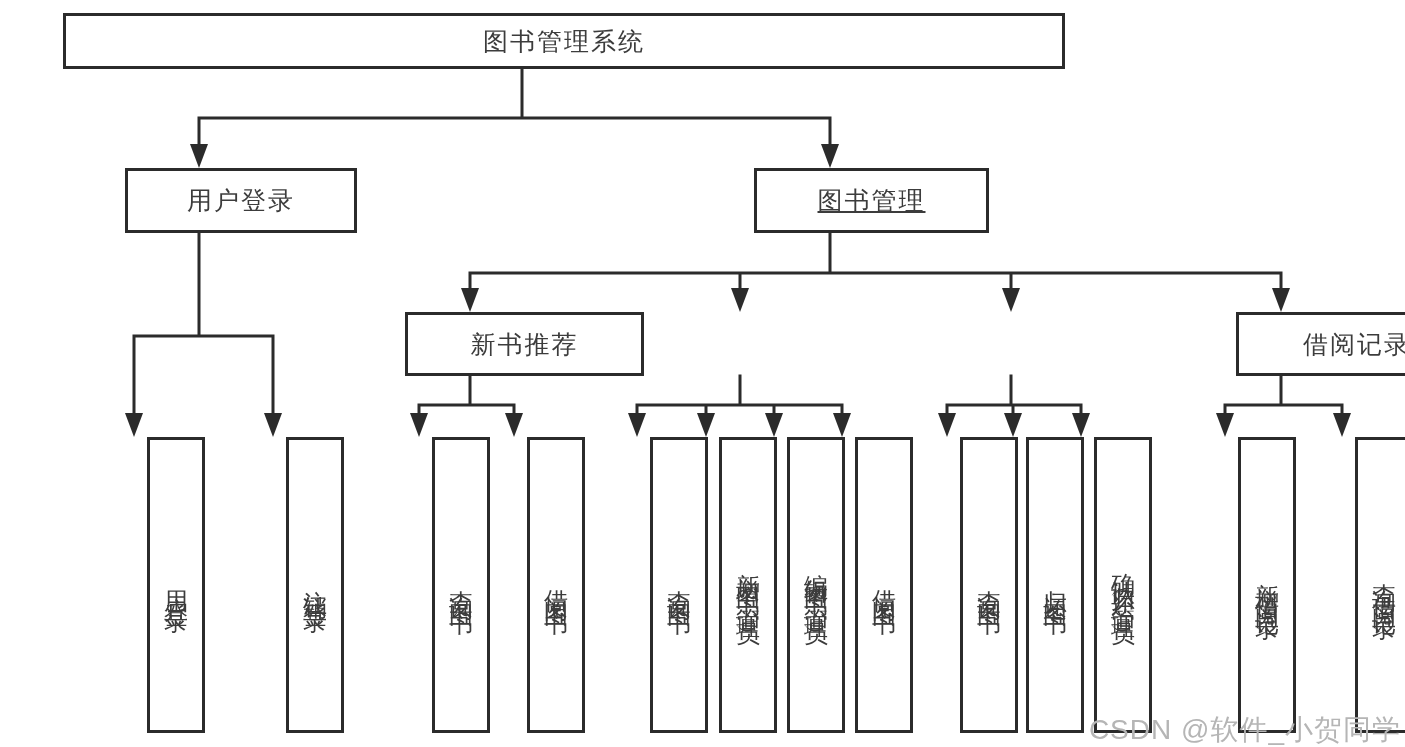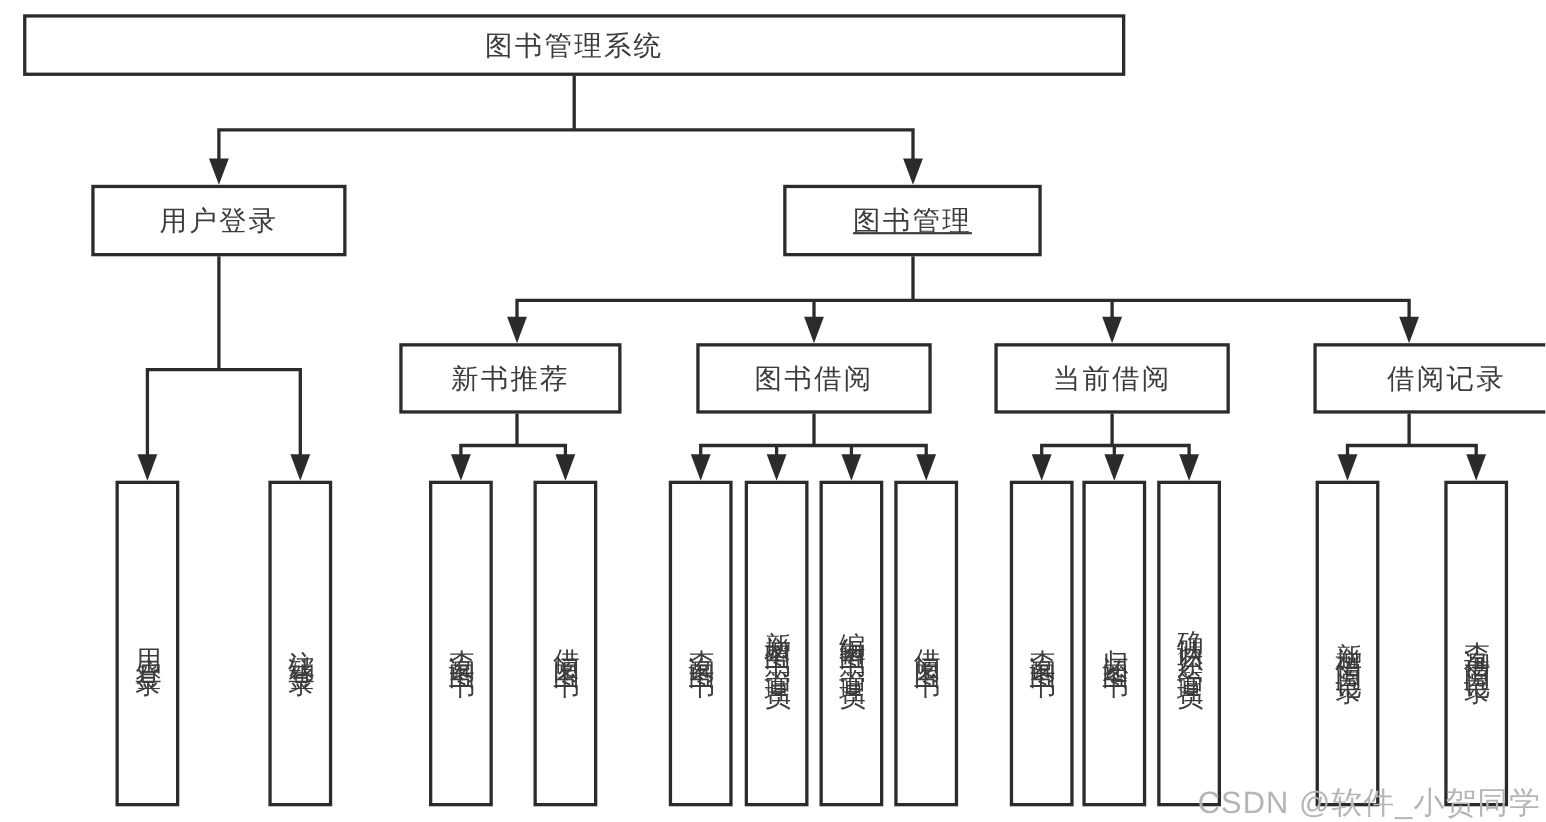--- a/index.html
+++ b/index.html
@@ -22,33 +22,34 @@
   #connectors polygon{fill:var(--line);stroke:none;}
   .node{
     position:absolute;
     box-sizing:border-box;
     background:var(--bg);
     border:3px solid var(--border);
     color:var(--text);
     display:flex;align-items:center;justify-content:center;
     text-align:center;
     z-index:2;
+    margin-left:42px;
   }
   .h{font-size:25px;letter-spacing:2px;white-space:nowrap;}
   .v{
     font-size:24px;
     letter-spacing:7px;
     writing-mode:vertical-rl;
     line-height:1;
   }
   
   #n-root{left:21px;top:13px;width:1002px;height:56px;}
   #n-user-login{left:83px;top:168px;width:232px;height:65px;}
   #n-book-mgmt{left:712px;top:168px;width:235px;height:65px;text-decoration:underline;}
-  #n-new-book-rec{left:363px;top:312px;width:202px;height:64px;}
+  #n-new-book-rec{left:363px;top:312px;width:239px;height:64px;}
   #n-book-borrow{left:633px;top:312px;width:214px;height:64px;}
   #n-current-borrow{left:904px;top:312px;width:214px;height:64px;}
   #n-borrow-records{left:1194px;top:312px;width:242px;height:64px;}
   .leaf{top:437px;width:58px;height:296px;}
   #n-leaf-1{left:105px;}
   #n-leaf-2{left:244px;}
   #n-leaf-3{left:390px;}
   #n-leaf-4{left:485px;}
   #n-leaf-5{left:608px;}
   #n-leaf-6{left:677px;}
@@ -109,22 +110,20 @@
     <polygon points="1216,413 1234,413 1225,437"></polygon>
     <polygon points="1333,413 1351,413 1342,437"></polygon>
   </svg>
 
   <div class="node h" id="n-root">图书管理系统</div>
 
   <div class="node h" id="n-user-login">用户登录</div>
   <div class="node h" id="n-book-mgmt">图书管理</div>
 
   <div class="node h" id="n-new-book-rec">新书推荐</div>
-  <div class="node h" id="n-book-borrow">图书借阅</div>
-  <div class="node h" id="n-current-borrow">当前借阅</div>
   <div class="node h" id="n-borrow-records">借阅记录</div>
 
   <div class="node v leaf" id="n-leaf-1">用户登录</div>
   <div class="node v leaf" id="n-leaf-2">注销登录</div>
   <div class="node v leaf" id="n-leaf-3">查询图书</div>
   <div class="node v leaf" id="n-leaf-4">借阅图书</div>
   <div class="node v leaf" id="n-leaf-5">查询图书</div>
   <div class="node v leaf" id="n-leaf-6">新增图书（管理员）</div>
   <div class="node v leaf" id="n-leaf-7">编辑图书（管理员）</div>
   <div class="node v leaf" id="n-leaf-8">借阅图书</div>

